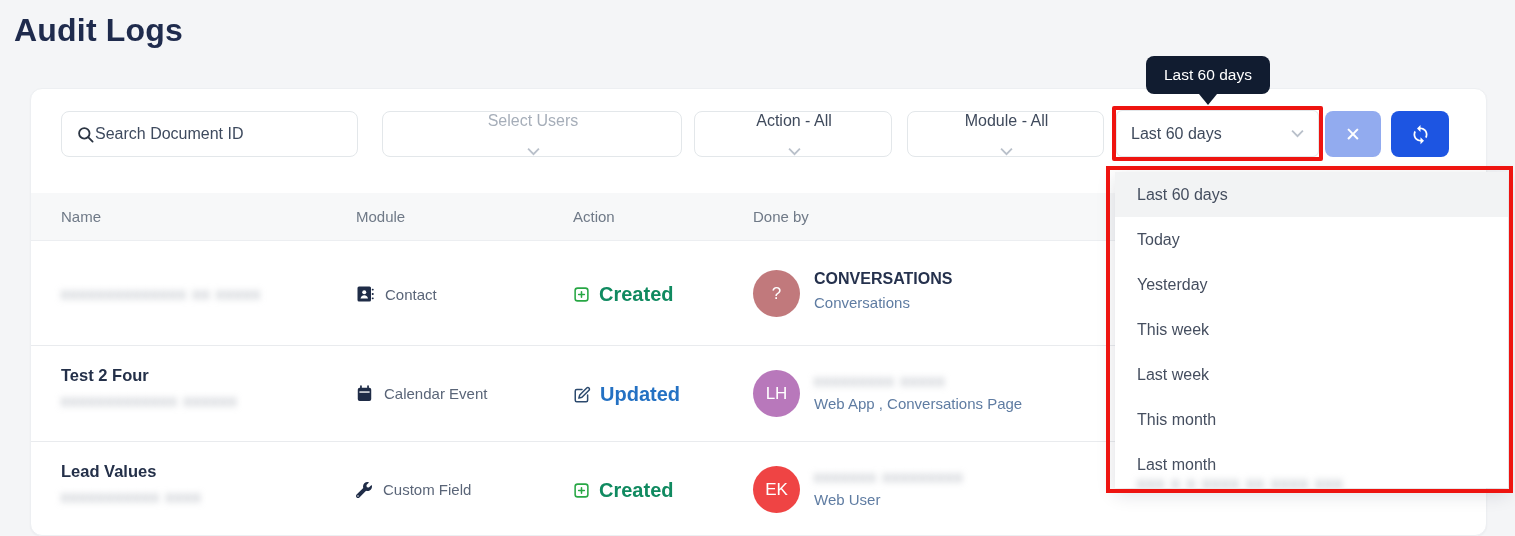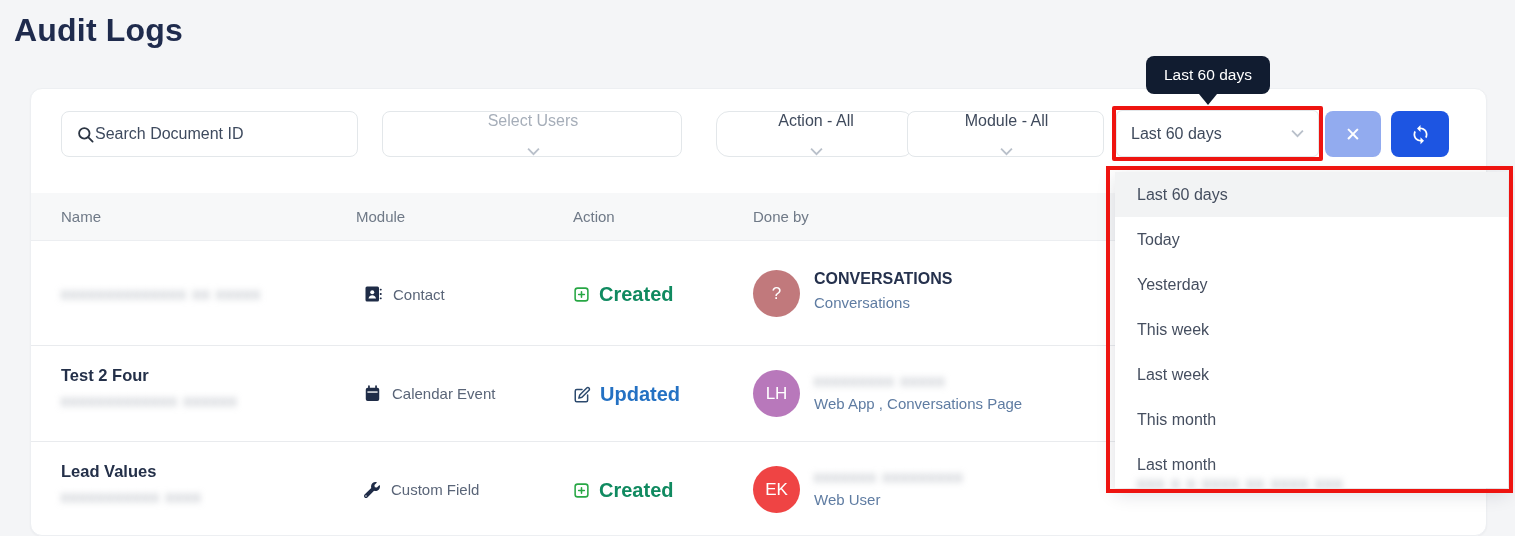--- a/index.html
+++ b/index.html
@@ -22,21 +22,21 @@
   
   .filter-box {
     position:absolute; top:22px; height:46px;
     border:1px solid #e3e7ea; border-radius:8px; background:#fff;
     display:flex; align-items:center; font-size:16px;
   }
   .search-box { left:30px; width:297px; padding:0 14px; gap:0; color:#3e4a5e; }
   .search-box .ph { color:#3e4a5e; }
   .sel { justify-content:space-between; padding:0 14px 0 16px; cursor:pointer;flex-direction:column; }
   .sel-users { left:351px; width:300px; }
-  .sel-action { left:685px; width:198px;border-radius:13px; }
+  .sel-action { left:663px; width:198px; }
   .sel-module { left:876px; width:197px; }
   .sel .val { color:#3f4a5c; }
   .sel .ph  { color:#a6aeb9; }
   .red-wrap {
     position:absolute; left:1081px; top:17px; width:211px; height:55px;
     border:4px solid #ee1410; background:#fff; border-radius:2px;
     display:flex; align-items:center;
   }
   .red-wrap .inner {
     width:100%; height:100%; display:flex; align-items:center; justify-content:space-between;
@@ -68,21 +68,21 @@
   .th-name { left:30px; } .th-module { left:325px; } .th-action { left:542px; } .th-doneby { left:722px; }
   .rows { position:absolute; left:0; top:152px; width:100%; }
   .row { position:relative; border-bottom:1px solid #e9ebee; }
   .row-1 { height:105px; } .row-2 { height:96px; } .row-3 { height:96px; }
   .name-cell { position:absolute; left:30px; }
   .name-title { font-size:16.5px; font-weight:700; color:#243049; }
   .redacted {
     filter:blur(3.5px); color:#969da8; white-space:nowrap;
     letter-spacing:1.5px; user-select:none; font-size:15px;
   }
-  .module-cell { position:absolute; left:333px; display:flex; align-items:center; gap:11px; }
+  .module-cell { position:absolute; left:325px; display:flex; align-items:center; gap:11px; }
   .module-label { font-size:15px; color:#5a6578; }
   .action-cell { position:absolute; left:542px; display:flex; align-items:center; gap:9px; font-size:20px; font-weight:600; }
   .action-created { color:#108a60; }
   .action-updated { color:#2471c3; }
   .doneby-cell { position:absolute; left:722px; display:flex; gap:14px; }
   .avatar {
     width:47px; height:47px; border-radius:50%; flex:0 0 47px;
     display:flex; align-items:center; justify-content:center;
     color:#fff; font-size:17px;
   }

